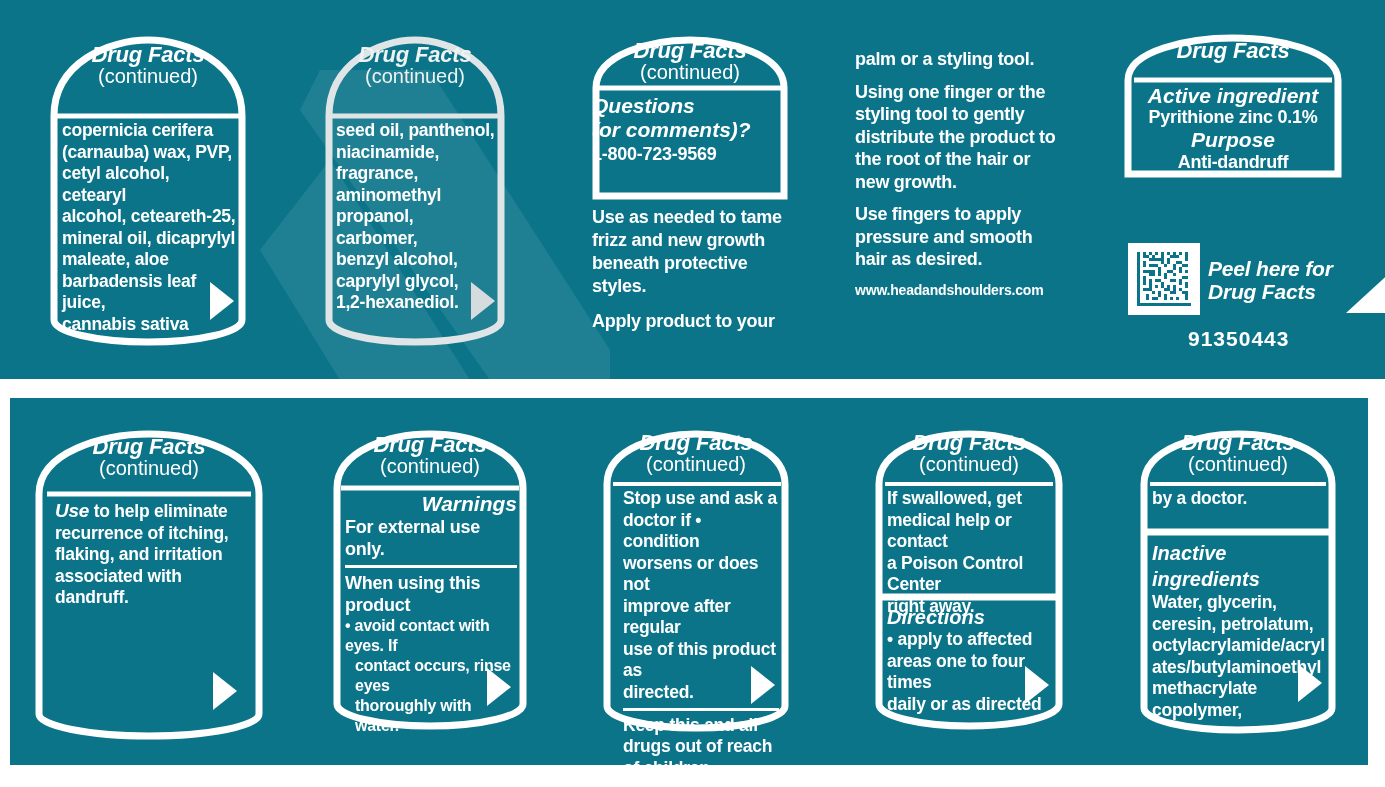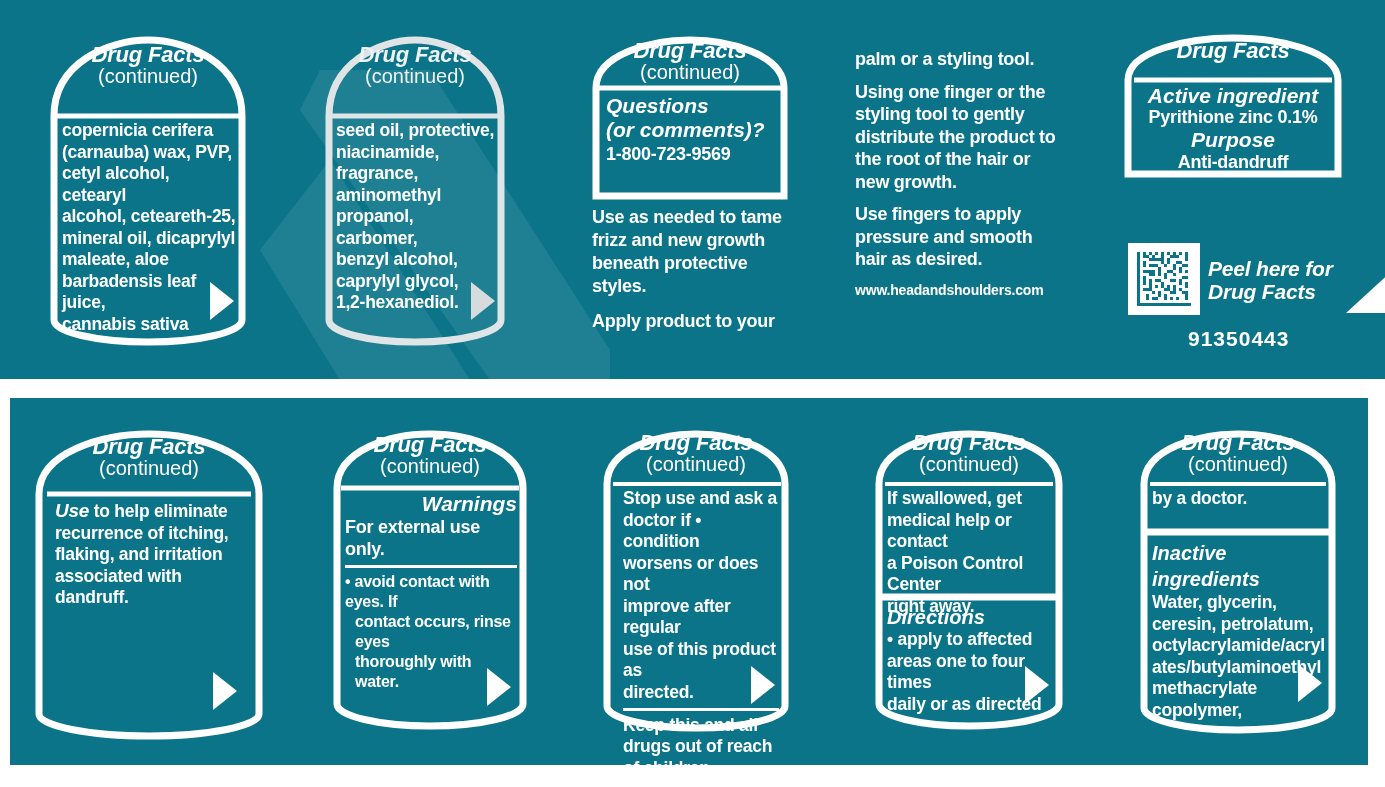--- a/index.html
+++ b/index.html
@@ -115,21 +115,21 @@
         <path d="M4 88 C 4 34, 56 12, 90 12 C 124 12, 176 34, 176 88 L176 292 C176 304, 138 314, 90 314 C 42 314, 4 304, 4 292 Z" fill="none" stroke="#dfe5e6" stroke-width="7"></path>
         <line x1="6" y1="88" x2="174" y2="88" stroke="#dfe5e6" stroke-width="5"></line>
       </svg>
     </div>
     <div class="content">
       <div class="hdr" style="top:16px;">
         <div class="t1">Drug Facts</div>
         <div class="t2">(continued)</div>
       </div>
       <div class="body" style="left:11px;top:92px;right:8px;">
-        <p class="ln">seed oil, protective,</p>
+        <p class="ln">seed oil, panthenol,</p>
         <p class="ln">niacinamide,</p>
         <p class="ln">fragrance,</p>
         <p class="ln">aminomethyl</p>
         <p class="ln">propanol, carbomer,</p>
         <p class="ln">benzyl alcohol,</p>
         <p class="ln">caprylyl glycol,</p>
         <p class="ln">1,2-hexanediol.</p>
       </div>
       <div class="arrow dim" style="right:10px;bottom:26px;"></div>
     </div>
@@ -140,21 +140,21 @@
       <svg viewBox="0 0 196 172" preserveAspectRatio="none">
         <path d="M4 60 C 4 26, 60 12, 98 12 C 136 12, 192 26, 192 60 L192 168 L4 168 Z" fill="none" stroke="#ffffff" stroke-width="7"></path>
         <line x1="6" y1="60" x2="190" y2="60" stroke="#ffffff" stroke-width="5"></line>
       </svg>
     </div>
     <div class="content">
       <div class="hdr" style="top:12px;">
         <div class="t1">Drug Facts</div>
         <div class="t2">(continued)</div>
       </div>
-      <div class="body" style="left:14px;top:66px;right:12px;">
+      <div class="body" style="left:0;top:66px;right:12px;">
         <p class="ital big">Questions</p>
         <p class="ital big">(or comments)?</p>
         <p class="ln" style="font-size:18px;line-height:24px;">1-800-723-9569</p>
       </div>
     </div>
   </div>
 
   <div id="panel-3-outside" style="position:absolute;left:592px;top:206px;width:200px;color:#ffffff;">
     <p class="ln" style="font-size:18px;line-height:23px;margin:0;">Use as needed to tame</p>
     <p class="ln" style="font-size:18px;line-height:23px;margin:0;">frizz and new growth</p>
@@ -302,20 +302,21 @@
     </div>
     <div class="content">
       <div class="hdr" style="top:12px;">
         <div class="t1">Drug Facts</div>
         <div class="t2">(continued)</div>
       </div>
       <div class="body" style="left:12px;top:70px;right:10px;">
         <p class="ital" style="font-size:21px;line-height:24px;text-align:right;">Warnings</p>
         <p class="ln" style="font-size:18px;line-height:22px;">For external use only.</p>
         <div class="rule"></div>
+        <p class="ln" style="font-size:18px;line-height:22px;">When using this product</p>
         <p class="ln sm">• avoid contact with eyes. If</p>
         <p class="ln sm" style="padding-left:10px;">contact occurs, rinse eyes</p>
         <p class="ln sm" style="padding-left:10px;">thoroughly with water.</p>
       </div>
       <div class="arrow" style="right:16px;bottom:24px;"></div>
     </div>
   </div>
 
   <div class="panel" id="panel-7" style="left:603px;top:422px;width:186px;height:310px;">
     <div class="shell">

